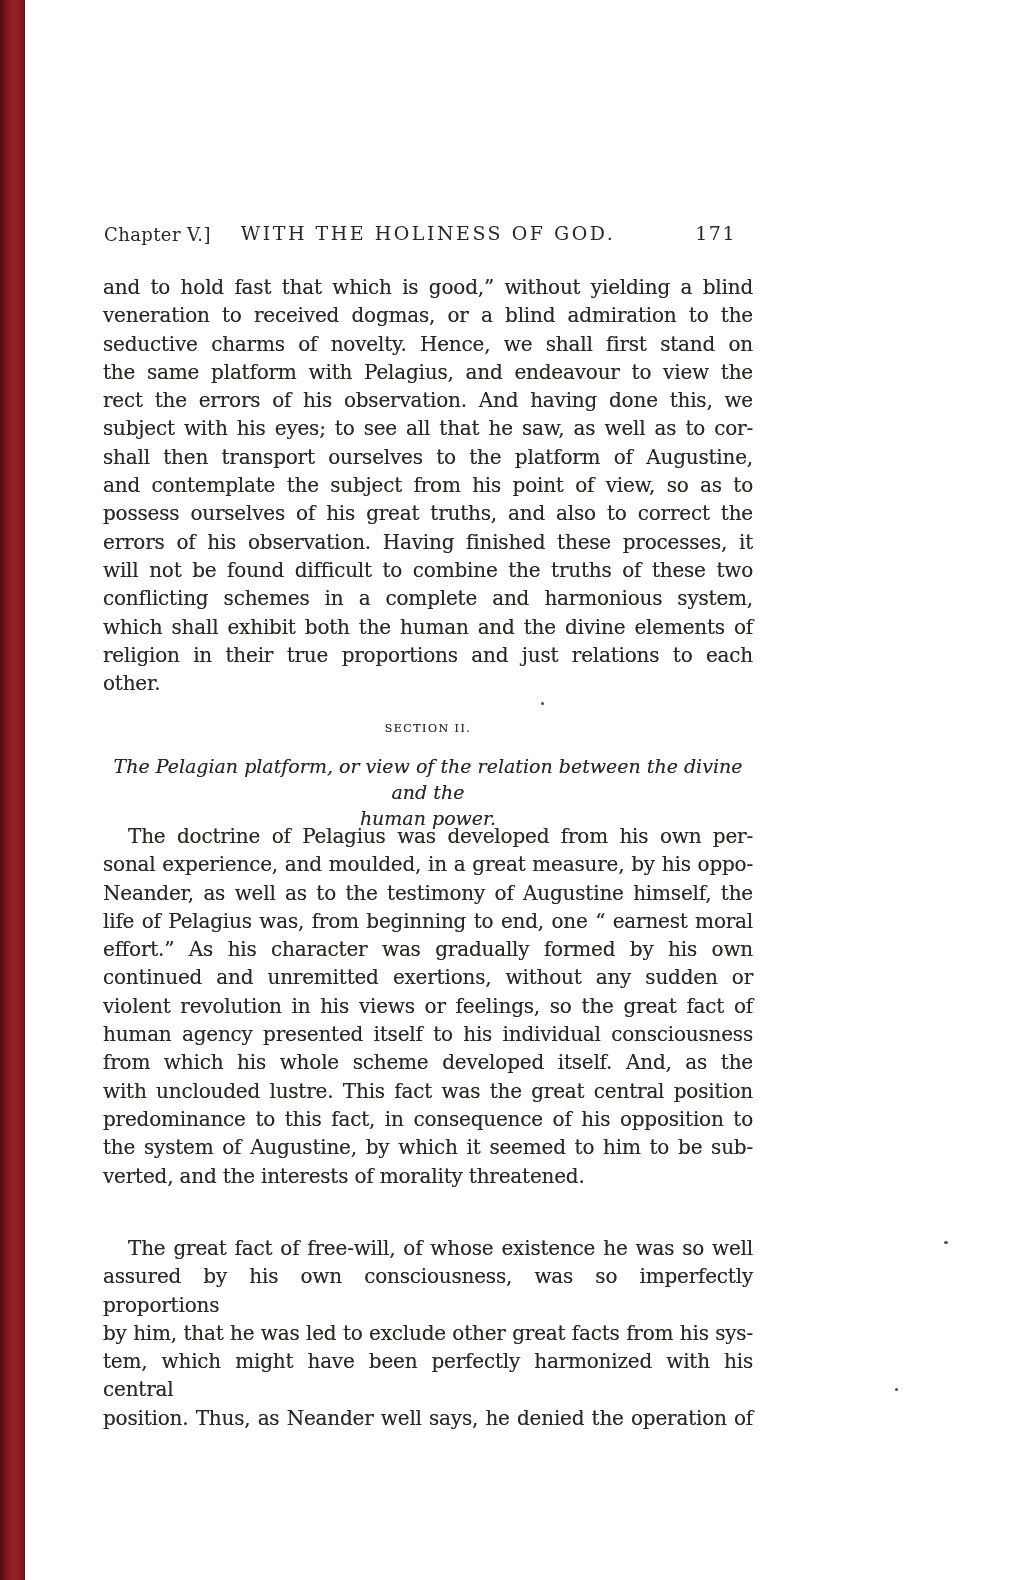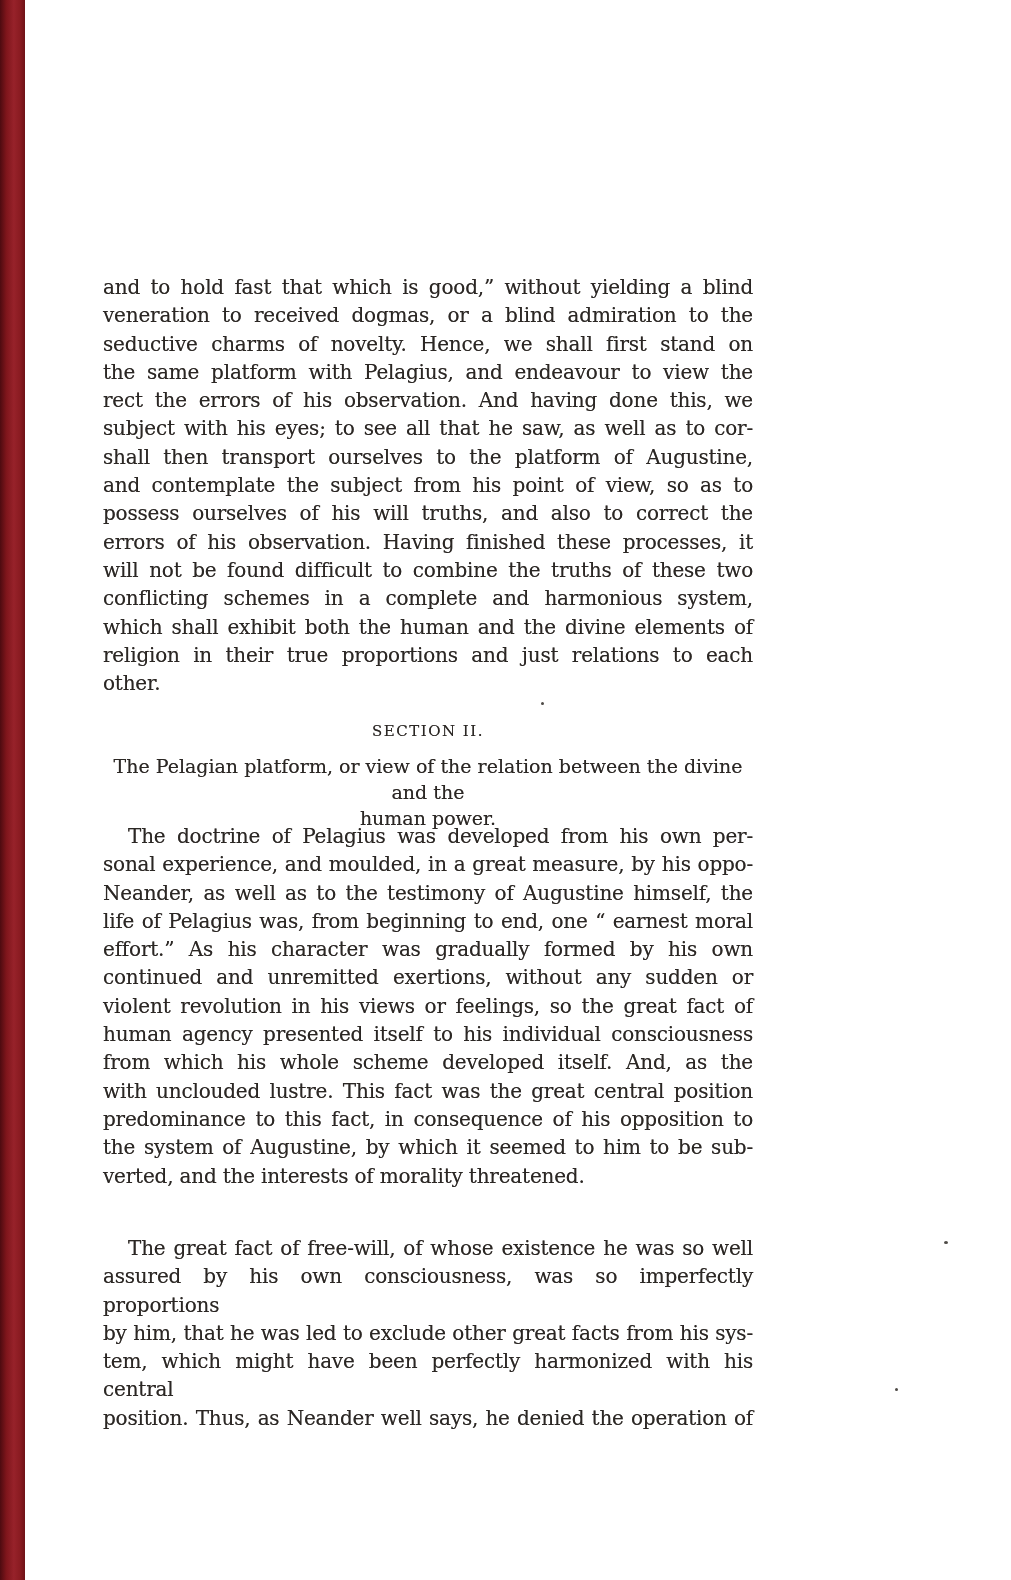--- a/index.html
+++ b/index.html
@@ -41,53 +41,58 @@
   .para .line:last-child { text-align: right; text-align-last: left; }
   .para.keep-last .line:last-child { text-align: justify; text-align-last: justify; }
   .indent-first .line:first-child { padding-left: 25px; }
 
   .p1 { top: 273px; }
   .p2 { top: 822px; }
   .p3 { top: 1234px; }
 
   .section-heading {
     top: 722px; text-align: center;
-    font-size: 15px; letter-spacing: 1.5px;
+    font-size: 11px; letter-spacing: 1.5px;
     text-shadow: 0 0 0.5px rgba(43,39,36,0.55);
   }
   .subtitle { top: 753px; }
   .subtitle .line {
-    font-size: 19px; line-height: 26px;
+    font-style: italic; font-size: 19px; line-height: 26px;
     letter-spacing: 0;
     text-align: center; text-align-last: center;
   }
 
   .speck { position: absolute; background: #4e4a46; border-radius: 50%; }
   .speck.s1 { left: 541px; top: 702px;  width: 3px; height: 3px; }
   .speck.s2 { left: 944px; top: 1241px; width: 4px; height: 3px; }
   .speck.s3 { left: 895px; top: 1388px; width: 3px; height: 3px; }
 </style>
 </head>
 <body>
 
 <div class="page">
 
   <div class="spine"></div>
 
+  <div class="running-head">
+    <span class="rh-left">Chapter V.]</span>
+    <span class="rh-center">WITH THE HOLINESS OF GOD.</span>
+    <span class="rh-right">171</span>
+  </div>
 
   <div class="block para p1">
       <div class="line">and to hold fast that which is good,” without yielding a blind</div>
       <div class="line">veneration to received dogmas, or a blind admiration to the</div>
       <div class="line">seductive charms of novelty.  Hence, we shall first stand on</div>
       <div class="line">the same platform with Pelagius, and endeavour to view the</div>
       <div class="line">rect the errors of his observation.  And having done this, we</div>
       <div class="line">subject with his eyes; to see all that he saw, as well as to cor-</div>
       <div class="line">shall then transport ourselves to the platform of Augustine,</div>
       <div class="line">and contemplate the subject from his point of view, so as to</div>
-      <div class="line">possess ourselves of his will truths, and also to correct the</div>
+      <div class="line">possess ourselves of his great truths, and also to correct the</div>
       <div class="line">errors of his observation.  Having finished these processes, it</div>
       <div class="line">will not be found difficult to combine the truths of these two</div>
       <div class="line">conflicting schemes in a complete and harmonious system,</div>
       <div class="line">which shall exhibit both the human and the divine elements of</div>
       <div class="line">religion in their true proportions and just relations to each</div>
       <div class="line">other.</div>
     </div>
 
   <div class="block section-heading">SECTION II.</div>
 

